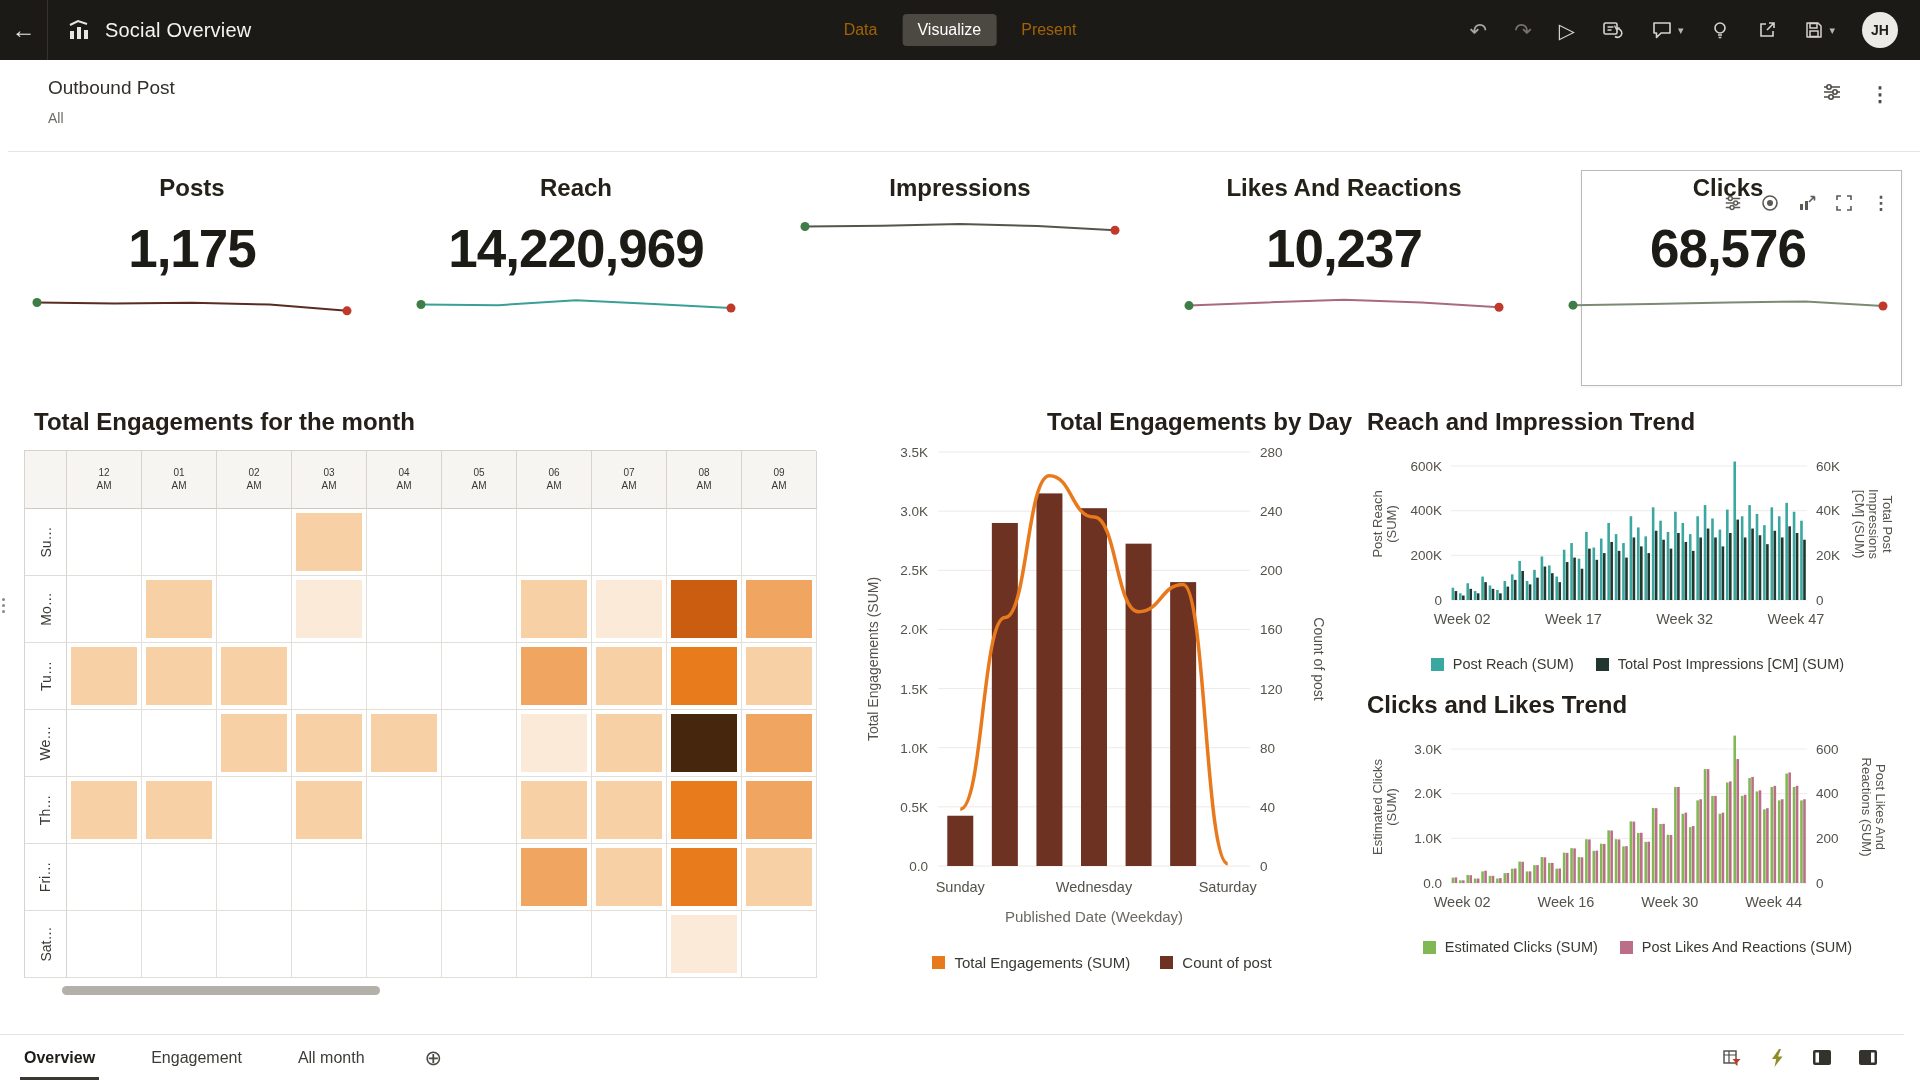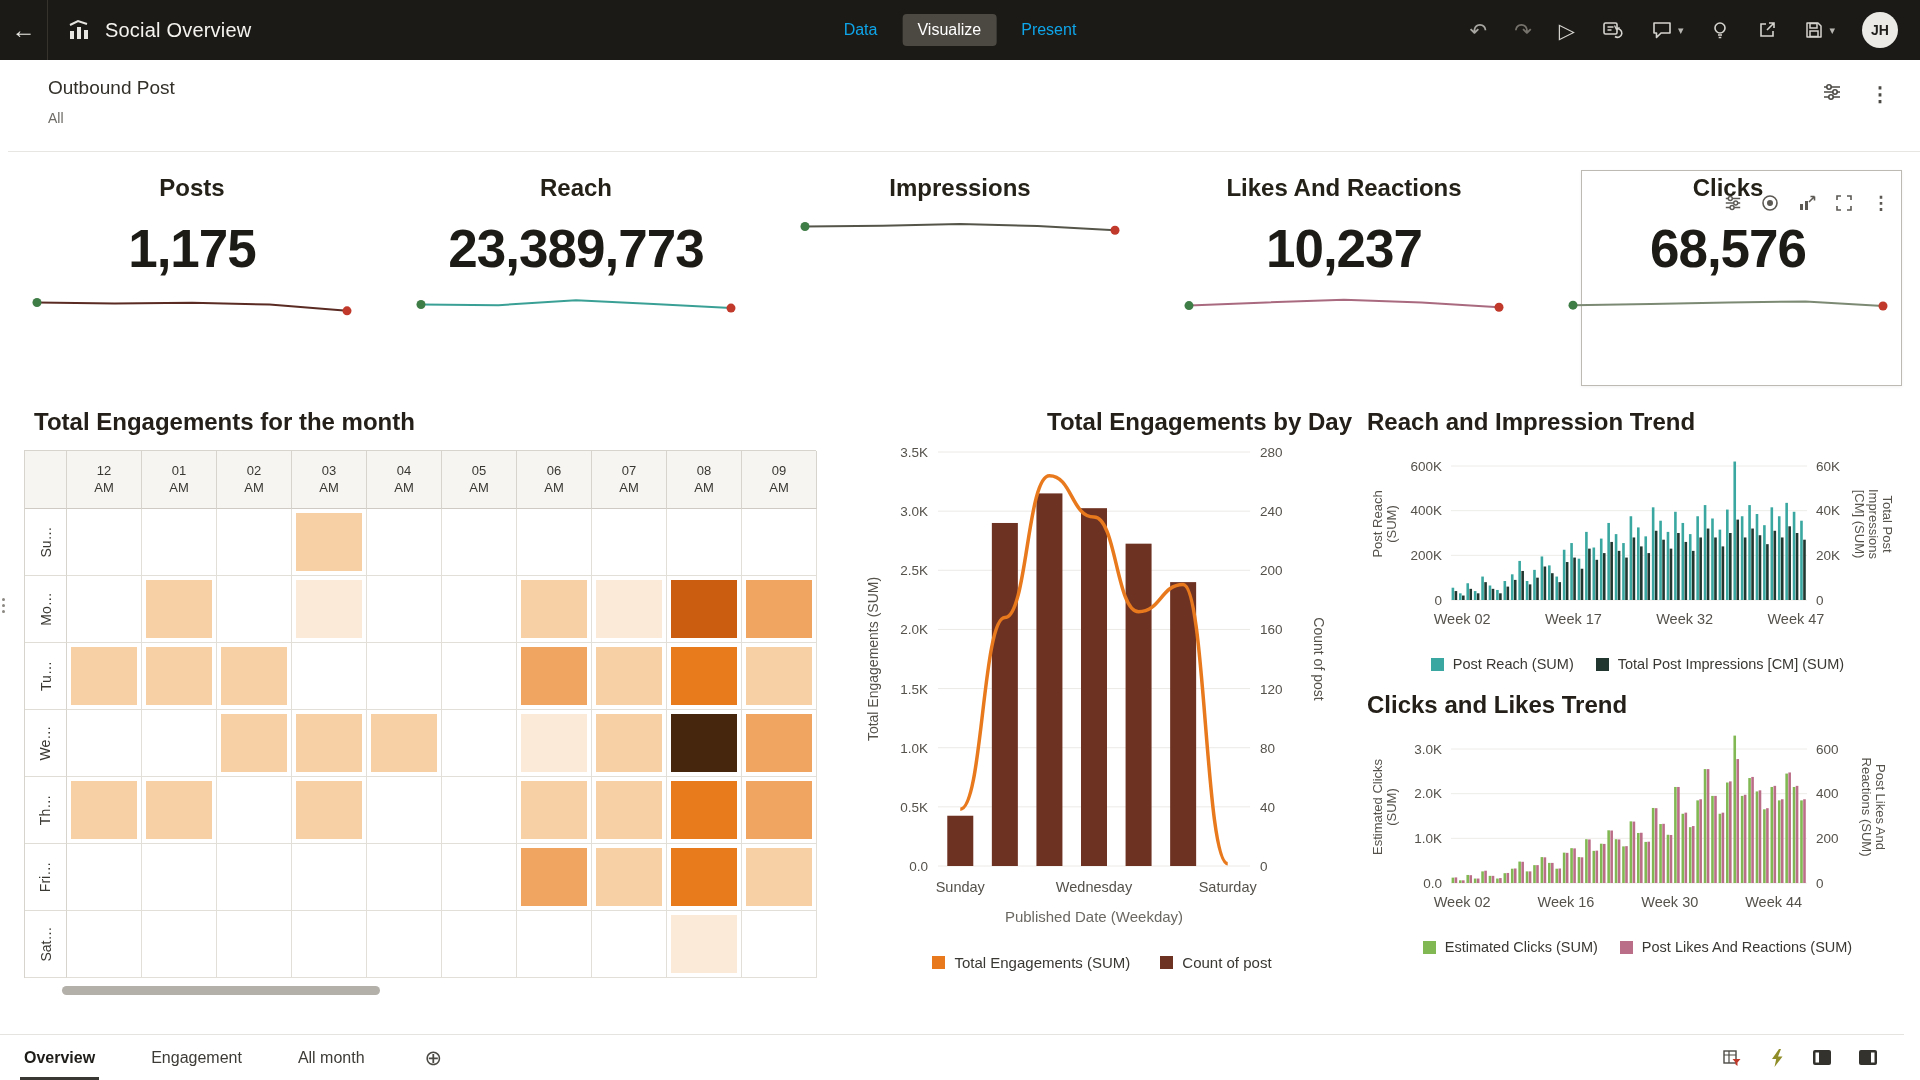--- a/index.html
+++ b/index.html
@@ -6,21 +6,21 @@
   html,body { width:1920px; height:1080px; }
   body { position:relative; font-family:"Liberation Sans",sans-serif; background:#fff; color:#1f1d1b; overflow:hidden; }
   svg text { font-family:"Liberation Sans",sans-serif; }
 
   
   .topbar { position:absolute; top:0; left:0; right:0; height:60px; background:#1c1a16; display:flex; align-items:center; z-index:20; }
   .tb-back { width:48px; height:60px; display:flex; align-items:center; justify-content:center; font-size:24px; color:#e9e7e2; border-right:1px solid #36332d; cursor:pointer; }
   .tb-logo { margin-left:18px; display:flex; align-items:center; }
   .tb-title { margin-left:13px; font-size:20px; color:#f5f3ef; letter-spacing:.2px; }
   .topnav { position:absolute; left:50%; transform:translateX(-50%); display:flex; gap:10px; align-items:center; }
-  .ttab { padding:7px 15px; font-size:16px; color:#0ea5e9; border-radius:4px; cursor:pointer; }
+  .ttab { padding:7px 15px; font-size:16px; color:#a16207; border-radius:4px; cursor:pointer; }
   .ttab.active { background:#4c4842; color:#fff; }
   .tb-actions { margin-left:auto; display:flex; align-items:center; gap:27px; padding-right:22px; }
   .tb-ic { color:#d6d4cf; font-size:21px; line-height:1; display:flex; align-items:center; cursor:pointer; }
   .tb-ic.dim  { color:#a9a7a1; }
   .tb-ic.dim2 { color:#76736c; }
   .chev { font-size:11px; margin-left:5px; color:#b8b6b1; }
   .avatar { width:36px; height:36px; border-radius:50%; background:#eceae5; color:#22201c; font-weight:bold; font-size:14px; display:flex; align-items:center; justify-content:center; cursor:pointer; }
 
   
   .subheader { position:absolute; top:60px; left:8px; right:0; height:92px; background:#fff; border-bottom:1px solid #e8e6e2; z-index:10; }
@@ -39,21 +39,21 @@
   .sel-border { position:absolute; top:18px; right:18px; bottom:6px; left:45px; border:1px solid #bdb9b3; background:#fff; z-index:-1; box-shadow:0 1px 3px rgba(0,0,0,.06); }
   .kpi.selected { z-index:1; }
   .kpi-toolbar { position:absolute; top:42px; right:30px; display:flex; gap:19px; align-items:center; color:#5c5954; }
   .kpi-toolbar span { display:flex; align-items:center; cursor:pointer; }
 
   
   .panel-title { font-size:24px; font-weight:bold; color:#242019; }
   .panel-heatmap { position:absolute; left:24px; top:408px; width:792px; }
   .panel-heatmap .panel-title { margin-left:10px; }
   .hm-grid { margin-top:14px; display:grid; grid-template-columns:42px repeat(10,75px); border-top:1px solid #d7d3cd; border-left:1px solid #d7d3cd; }
-  .hm-h { height:58px; background:#f7f5f1; display:flex; flex-direction:column; align-items:center; justify-content:center; font-size:13px; color:#3a3833; border-right:1px solid #d7d3cd; border-bottom:1px solid #cfcbc4; line-height:1.25; }
+  .hm-h { height:58px; background:#f7f5f1; display:flex; flex-direction:column; align-items:center; justify-content:center; font-size:10px; color:#3a3833; border-right:1px solid #d7d3cd; border-bottom:1px solid #cfcbc4; line-height:1.25; }
   .hm-rl { display:flex; align-items:center; justify-content:center; border-right:1px solid #d7d3cd; border-bottom:1px solid #e0dcd6; background:#fff; }
   .hm-rl span { transform:rotate(-90deg); font-size:14px; color:#3a3833; white-space:nowrap; }
   .hm-c { height:67px; border-right:1px solid #e2ded8; border-bottom:1px solid #e2ded8; background:#fff; padding:4px; }
   .hm-c .fill { width:100%; height:100%; }
   .hm-scroll { margin-top:8px; height:9px; position:relative; }
   .hm-thumb { position:absolute; left:38px; width:318px; height:9px; border-radius:5px; background:#b3afa9; cursor:pointer; }
   .drag-dots { position:absolute; left:2px; top:595px; cursor:grab; }
   .drag-dots i { display:block; width:3px; height:3px; border-radius:50%; background:#8b8781; margin:3px auto; }
 
   .panel-day { position:absolute; left:852px; top:408px; width:500px; }
@@ -159,21 +159,21 @@
     <div class="k-label">Posts</div>
     <div class="k-value">1,175</div>
     <svg class="spark" width="330" height="30">
         <polyline points="10,13.450000000000001 87.5,14.5 165,13.87 242.5,15.55 320,21.849999999999998" fill="none" stroke="#5a2b22" stroke-width="2"></polyline>
         <circle cx="10" cy="13.450000000000001" r="4.5" fill="#3f7d47"></circle>
         <circle cx="320" cy="21.849999999999998" r="4.5" fill="#c0392b"></circle>
       </svg>
   </div>
   <div class="kpi">
     <div class="k-label">Reach</div>
-    <div class="k-value">23,389,773</div>
+    <div class="k-value">14,220,969</div>
     <svg class="spark" width="330" height="30">
         <polyline points="10,15.55 87.5,16.18 165,11.35 242.5,14.92 320,19.119999999999997" fill="none" stroke="#3aa096" stroke-width="2"></polyline>
         <circle cx="10" cy="15.55" r="4.5" fill="#3f7d47"></circle>
         <circle cx="320" cy="19.119999999999997" r="4.5" fill="#c0392b"></circle>
       </svg>
   </div>
   <div class="kpi">
     <div class="k-label">Impressions</div>
     <svg class="spark" width="330" height="30">
         <polyline points="10,14.5 87.5,13.87 165,11.98 242.5,14.08 320,18.28" fill="none" stroke="#56554a" stroke-width="2"></polyline>

